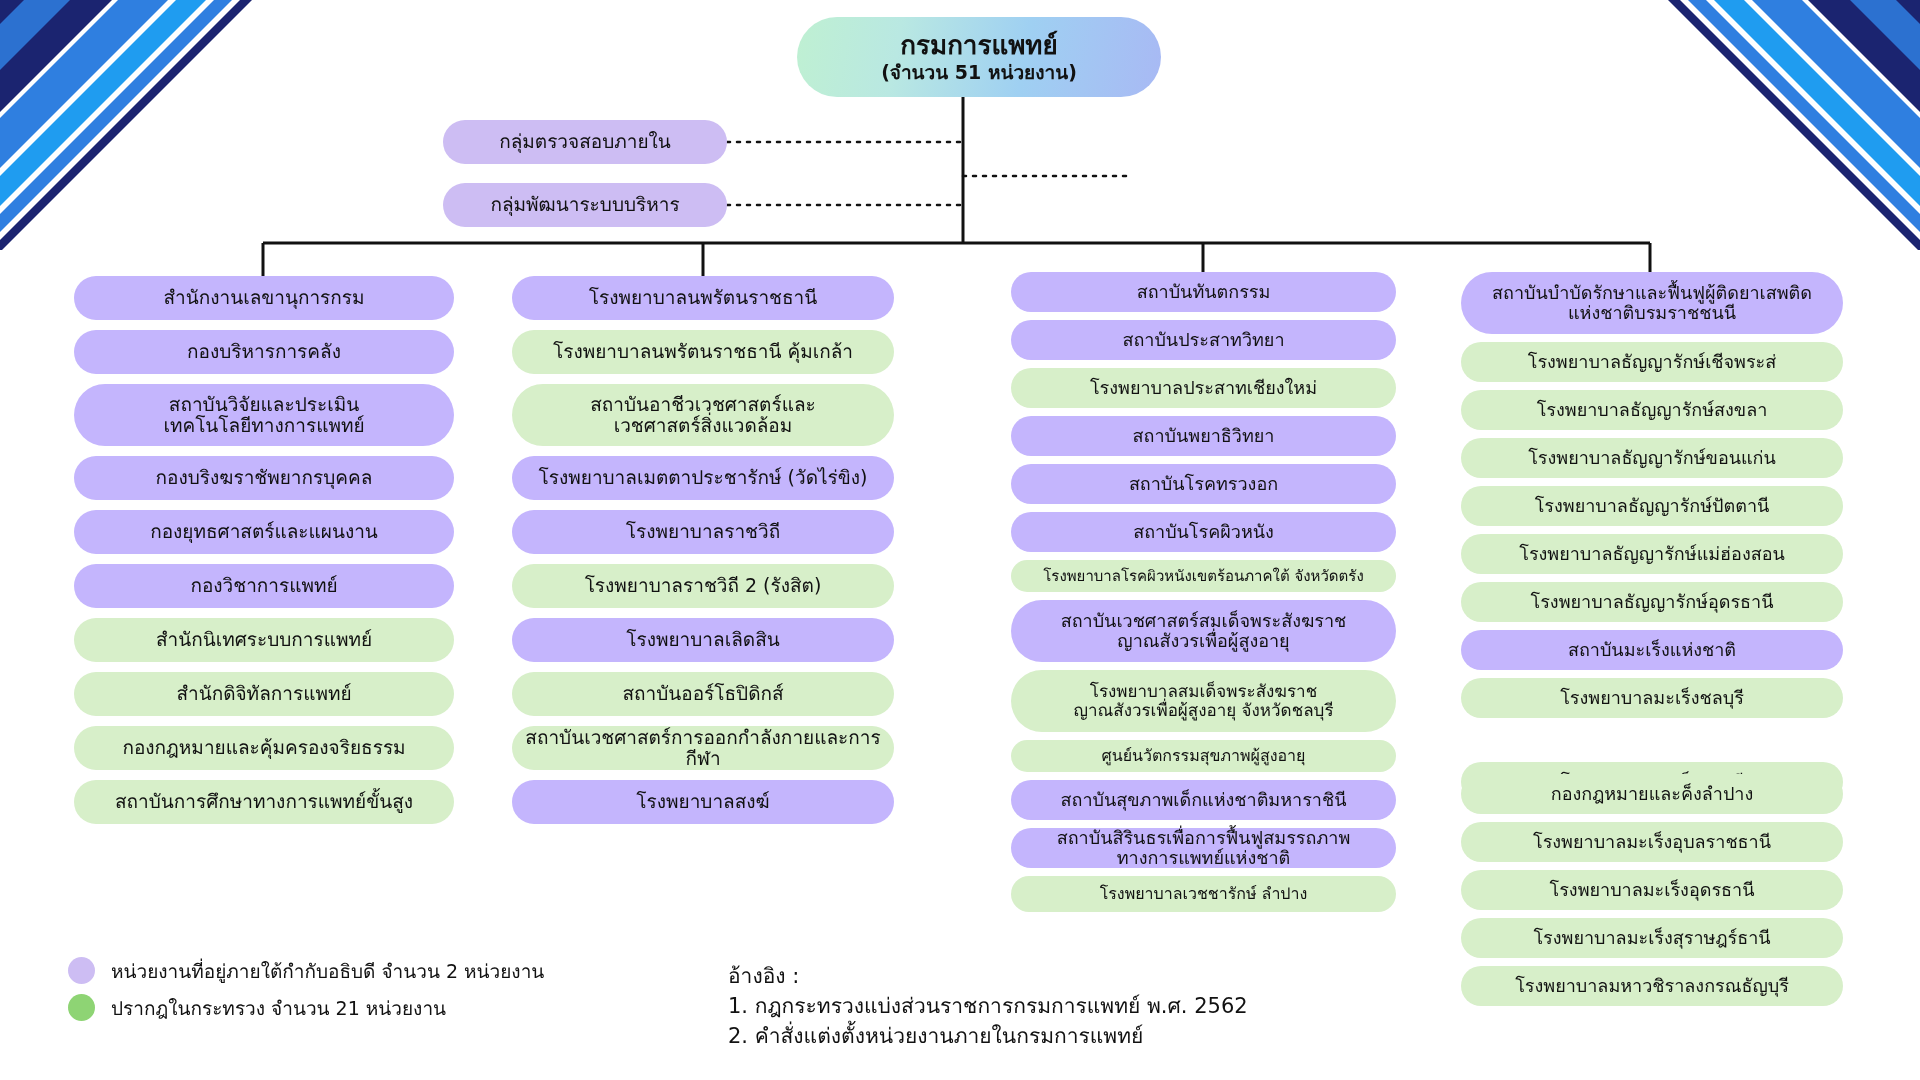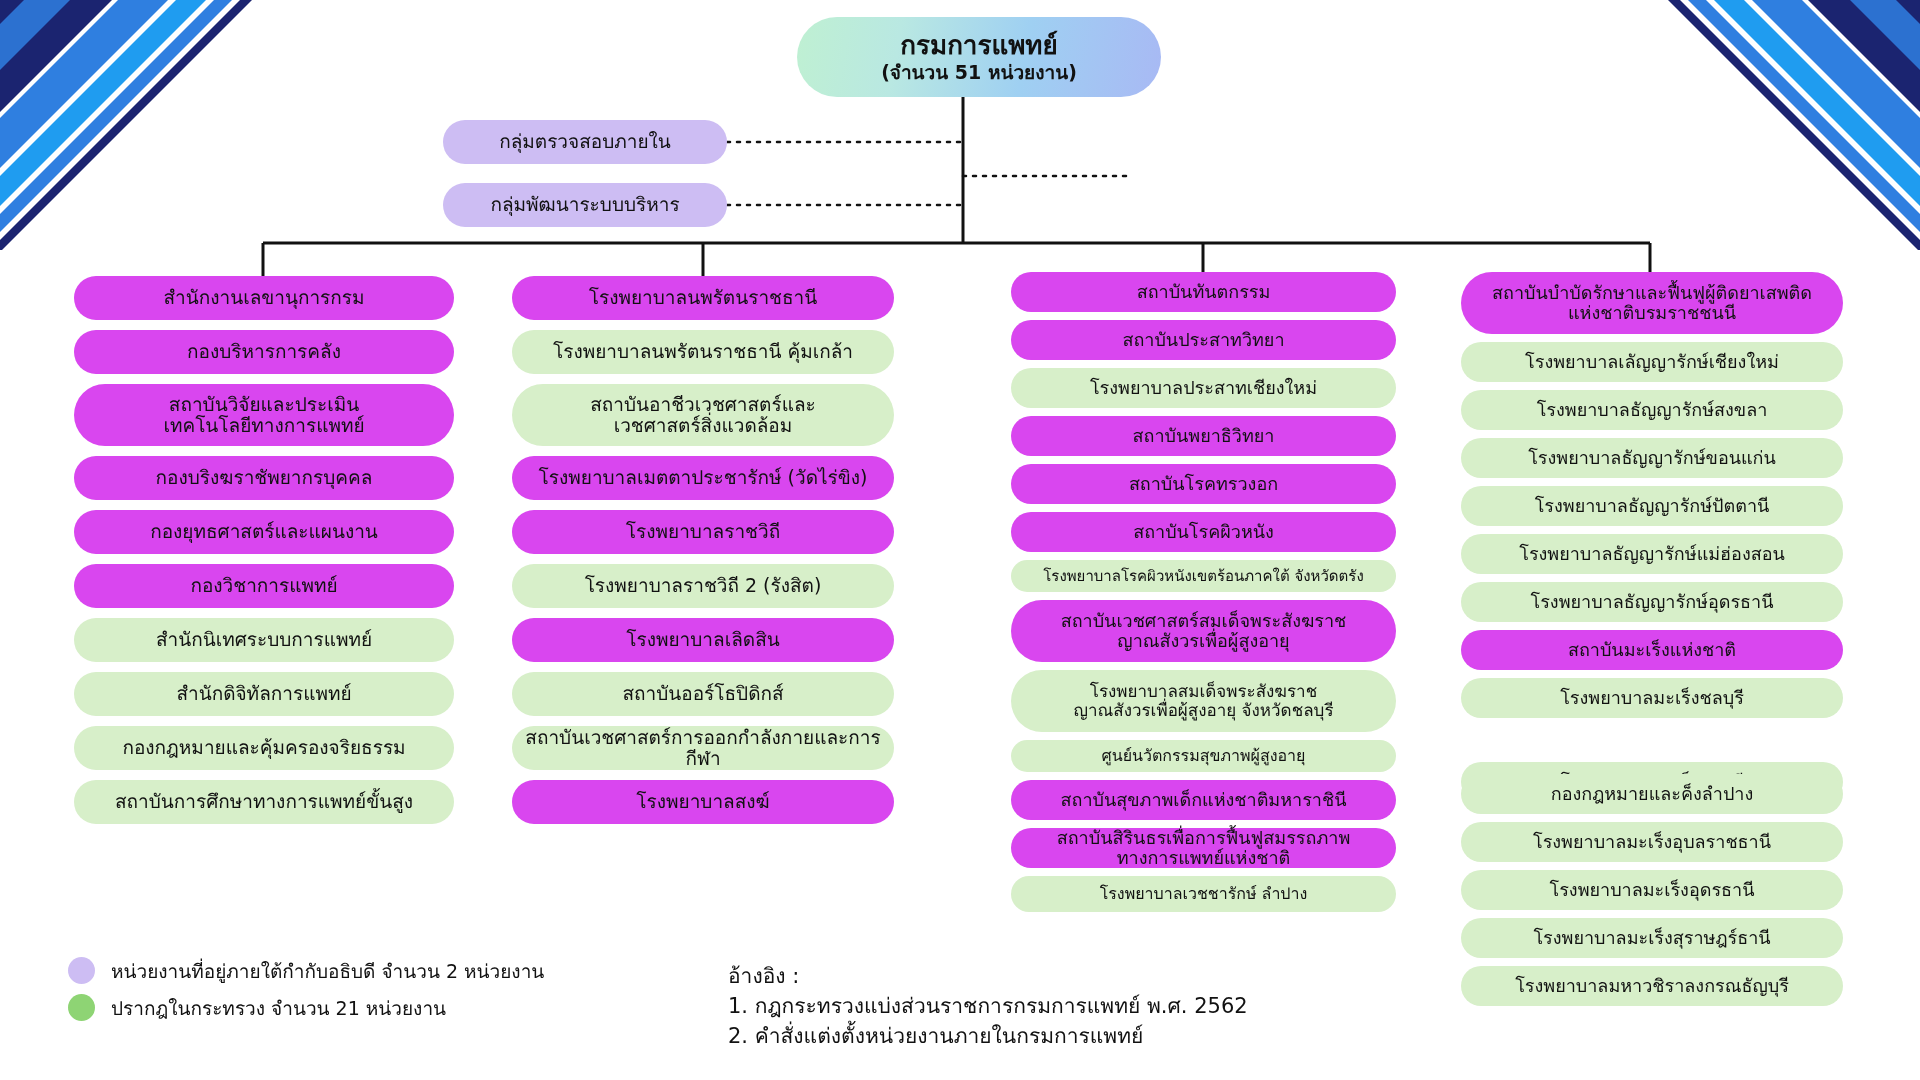--- a/index.html
+++ b/index.html
@@ -37,21 +37,21 @@
     font-weight: bold;
     border-radius: 44px;
     flex-direction: column;
     gap: 2px;
   }
   .root .l1 { font-size: 26px; }
   .root .l2 { font-size: 19px; }
 
   .purple { background: #cdbdf3; font-size: 19px; }
   .mid    { background: #d6edc9; font-size: 19px; }
-  .dark   { background: #d946ef; }
+  .dark   { background: #c4b5fd; }
   .light  { background: #d7efc9; }
 
   
   #legend { position: absolute; left: 68px; top: 952px; width: 640px; }
   .lg-row { display: flex; align-items: center; height: 37px; }
   .lg-dot { width: 27px; height: 27px; border-radius: 50%; flex: 0 0 27px; margin-right: 16px; }
   .lg-text { font-size: 19px; color: #111; }
 
   
   #refs { position: absolute; left: 728px; top: 962px; font-size: 21px; color: #111; line-height: 1.42; }
@@ -149,21 +149,21 @@
 ญาณสังวรเพื่อผู้สูงอายุ</span></div>
       <div class="node light" style="left: 1011px; top: 670px; width: 385px; height: 62px; font-size: 17px;"><span>โรงพยาบาลสมเด็จพระสังฆราช
 ญาณสังวรเพื่อผู้สูงอายุ จังหวัดชลบุรี</span></div>
       <div class="node light" style="left: 1011px; top: 740px; width: 385px; height: 32px; font-size: 16px;"><span>ศูนย์นวัตกรรมสุขภาพผู้สูงอายุ</span></div>
       <div class="node dark" style="left: 1011px; top: 780px; width: 385px; height: 40px; font-size: 18px;"><span>สถาบันสุขภาพเด็กแห่งชาติมหาราชินี</span></div>
       <div class="node dark" style="left: 1011px; top: 828px; width: 385px; height: 40px; font-size: 18px;"><span>สถาบันสิรินธรเพื่อการฟื้นฟูสมรรถภาพ
 ทางการแพทย์แห่งชาติ</span></div>
       <div class="node light" style="left: 1011px; top: 876px; width: 385px; height: 36px; font-size: 16px;"><span>โรงพยาบาลเวชชารักษ์ ลำปาง</span></div>
       <div class="node dark" style="left: 1461px; top: 272px; width: 382px; height: 62px; font-size: 18px;"><span>สถาบันบำบัดรักษาและฟื้นฟูผู้ติดยาเสพติด
 แห่งชาติบรมราชชนนี</span></div>
-      <div class="node light" style="left: 1461px; top: 342px; width: 382px; height: 40px; font-size: 18px;"><span>โรงพยาบาลเลัญญารักษ์เชียงใหม่</span></div>
+      <div class="node light" style="left: 1461px; top: 342px; width: 382px; height: 40px; font-size: 18px;"><span>โรงพยาบาลธัญญารักษ์เชีจพระส่</span></div>
       <div class="node light" style="left: 1461px; top: 390px; width: 382px; height: 40px; font-size: 18px;"><span>โรงพยาบาลธัญญารักษ์สงขลา</span></div>
       <div class="node light" style="left: 1461px; top: 438px; width: 382px; height: 40px; font-size: 18px;"><span>โรงพยาบาลธัญญารักษ์ขอนแก่น</span></div>
       <div class="node light" style="left: 1461px; top: 486px; width: 382px; height: 40px; font-size: 18px;"><span>โรงพยาบาลธัญญารักษ์ปัตตานี</span></div>
       <div class="node light" style="left: 1461px; top: 534px; width: 382px; height: 40px; font-size: 18px;"><span>โรงพยาบาลธัญญารักษ์แม่ฮ่องสอน</span></div>
       <div class="node light" style="left: 1461px; top: 582px; width: 382px; height: 40px; font-size: 18px;"><span>โรงพยาบาลธัญญารักษ์อุดรธานี</span></div>
       <div class="node dark" style="left: 1461px; top: 630px; width: 382px; height: 40px; font-size: 18px;"><span>สถาบันมะเร็งแห่งชาติ</span></div>
       <div class="node light" style="left: 1461px; top: 678px; width: 382px; height: 40px; font-size: 18px;"><span>โรงพยาบาลมะเร็งชลบุรี</span></div>
       <div class="node light" style="left: 1461px; top: 726px; width: 382px; height: 40px; font-size: 18px; margin-top: 36px;"><span>โรงพยาบาลมะเร็งลพบุรี</span></div>
       <div class="node light" style="left: 1461px; top: 774px; width: 382px; height: 40px; font-size: 18px;"><span>กองกฎหมายและค็งลำปาง</span></div>
       <div class="node light" style="left: 1461px; top: 822px; width: 382px; height: 40px; font-size: 18px;"><span>โรงพยาบาลมะเร็งอุบลราชธานี</span></div>

